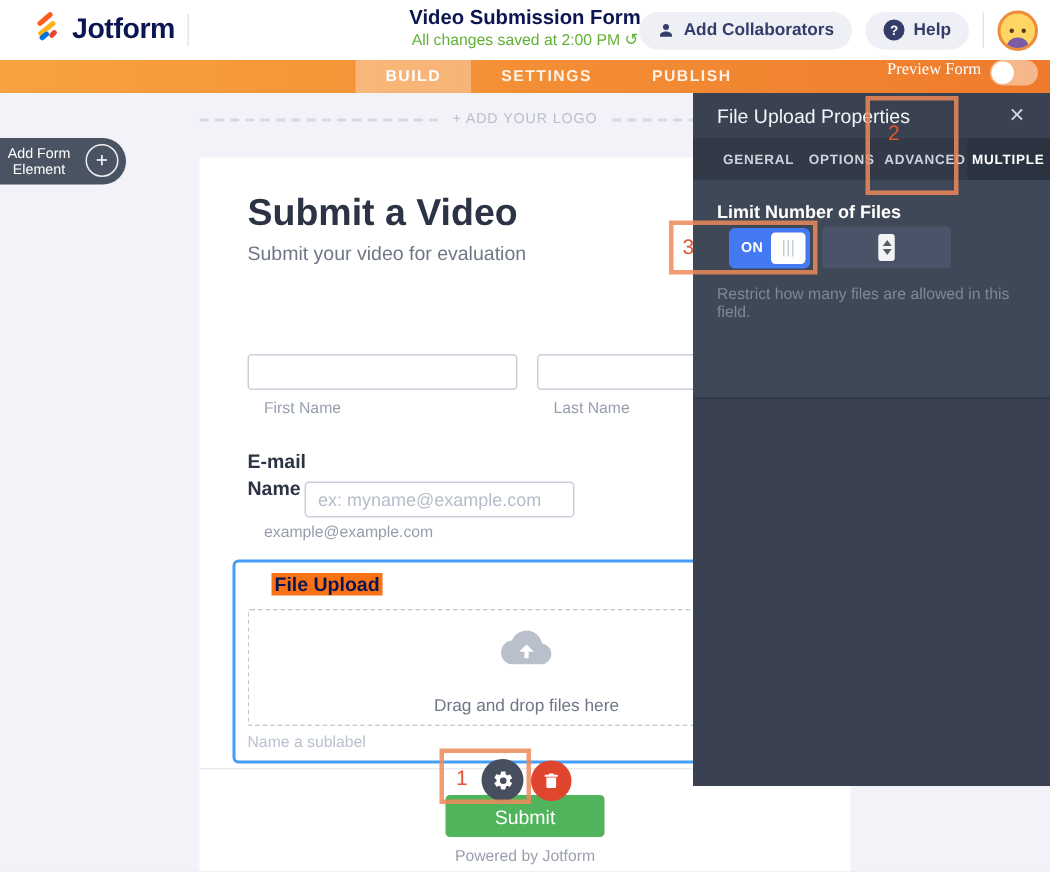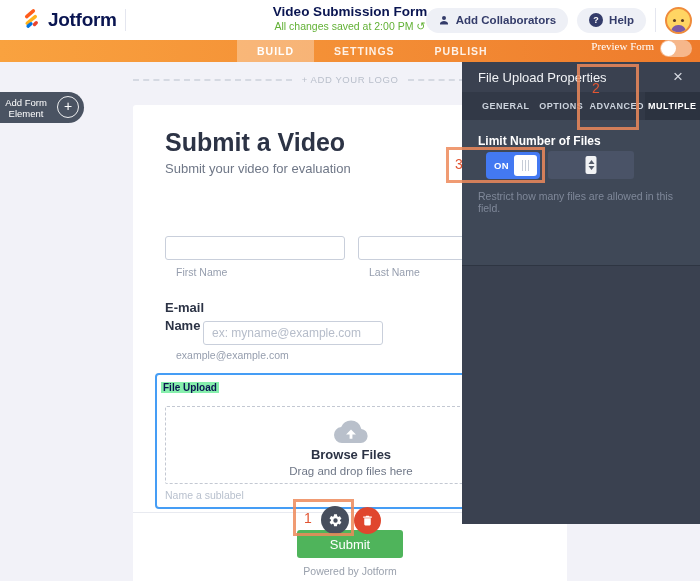--- a/index.html
+++ b/index.html
@@ -64,22 +64,22 @@
   .h2 { position:absolute; left:32px; top:56px; font-size:13px; color:#6f7787; }
   .q-label { position:absolute; font-size:13px; font-weight:bold; color:#2c3345; }
   .text-input { position:absolute; width:180px; height:24px; border:1px solid #c9cfdb; border-radius:3px;
                 background:#fff; font-size:12px; color:#2c3345; padding:0 8px;
                 font-family:"Liberation Sans", sans-serif; }
   .text-input::placeholder { color:#b6bdca; }
   .sublabel { position:absolute; font-size:10.5px; color:#969eae;padding-left:11px; }
 
   .upload-select { position:absolute; left:22px; top:268px; width:406px; height:136px;
                    border:2px solid #459df5; border-radius:4px; }
-  .upload-label { position:absolute; left:4px; top:7px; font-size:10px; font-weight:bold; color:#0a1551;
-                  background:#86efac; padding:0 2px; }
+  .upload-label { position:absolute; left:24px; top:7px; font-size:13px; font-weight:bold; color:#0a1551;
+                  background:#f97316; padding:0 2px; }
   .dropzone { position:absolute; left:8px; top:31px; width:372px; height:78px; border:1px dashed #c3c8d2;
               border-radius:2px; background:#ffffff; cursor:pointer; }
   .dz-cloud { position:absolute; left:50%; top:12px; transform:translateX(-50%); }
   .dz-browse { position:absolute; left:0; top:40px; width:100%; text-align:center; font-size:13px;
                font-weight:bold; color:#2c3345; }
   .dz-drag { position:absolute; left:0; top:58px; width:100%; text-align:center; font-size:11.5px; color:#6f7787; }
   .upload-sublabel { position:absolute; left:8px; top:114px; font-size:10.5px; color:#b9c1ce; }
 
   .row-divider { position:absolute; left:0; top:407px; width:434px; height:1px; background:#e8eaf0; }
 
@@ -220,21 +220,20 @@
 
     <div class="upload-select">
       <span class="upload-label">File Upload</span>
       <div class="dropzone">
         <span class="dz-cloud">
           <svg width="34" height="24" viewBox="0 0 24 17">
             <path d="M19.35 7.04A7.49 7.49 0 0 0 12 1a7.5 7.5 0 0 0-6.95 4.64A5.53 5.53 0 0 0 0 11.5 5.5 5.5 0 0 0 5.5 17H19a5 5 0 0 0 .35-9.96z" fill="#b9c0cb"></path>
             <path d="M13 14h-2v-3H8.5L12 7.5 15.5 11H13z" fill="#ffffff"></path>
           </svg>
         </span>
-        <div class="dz-browse">Browse Files</div>
         <div class="dz-drag">Drag and drop files here</div>
       </div>
       <div class="upload-sublabel">Name a sublabel</div>
     </div>
 
     <div class="row-divider"></div>
 
     <button class="icon-btn gear-btn">
       <svg width="15" height="15" viewBox="0 0 24 24" fill="#ffffff">
         <path d="M19.14 12.94a7.43 7.43 0 0 0 .06-.94 7.43 7.43 0 0 0-.06-.94l2.03-1.58a.5.5 0 0 0 .12-.64l-1.92-3.32a.5.5 0 0 0-.61-.22l-2.39 1a7.28 7.28 0 0 0-1.62-.94l-.36-2.54A.5.5 0 0 0 13.9 2h-3.8a.5.5 0 0 0-.49.42L9.25 5a7.28 7.28 0 0 0-1.62.94l-2.39-1a.5.5 0 0 0-.61.22L2.71 8.48a.5.5 0 0 0 .12.64l2.03 1.58a7.43 7.43 0 0 0-.06.94 7.43 7.43 0 0 0 .06.94l-2.03 1.58a.5.5 0 0 0-.12.64l1.92 3.32a.5.5 0 0 0 .61.22l2.39-1a7.28 7.28 0 0 0 1.62.94l.36 2.54a.5.5 0 0 0 .49.42h3.8a.5.5 0 0 0 .49-.42l.36-2.54a7.28 7.28 0 0 0 1.62-.94l2.39 1a.5.5 0 0 0 .61-.22l1.92-3.32a.5.5 0 0 0-.12-.64zM12 15.5A3.5 3.5 0 1 1 15.5 12 3.5 3.5 0 0 1 12 15.5z"></path>

